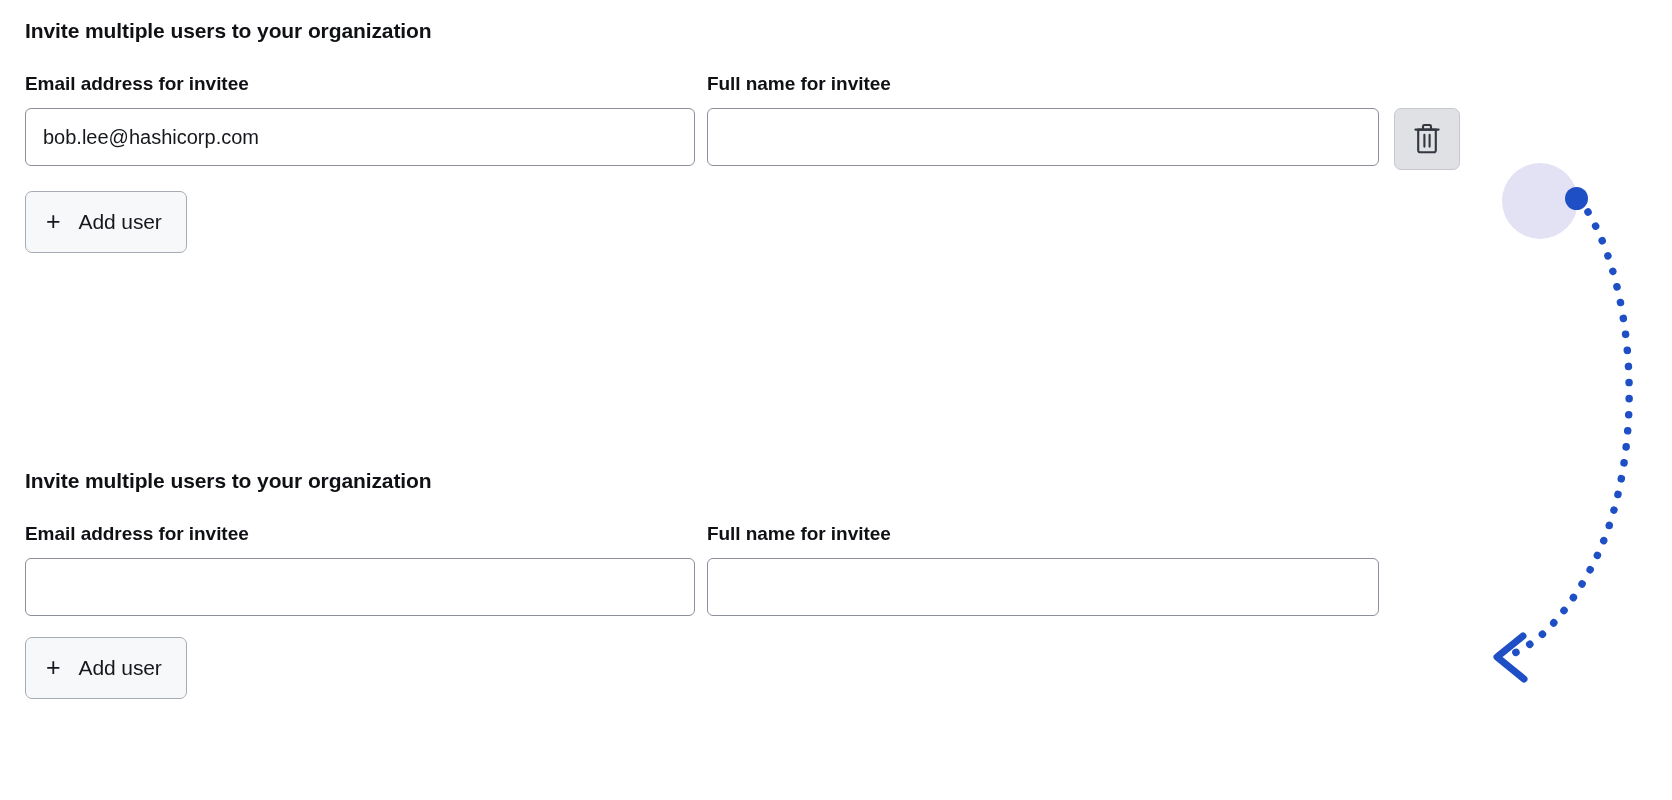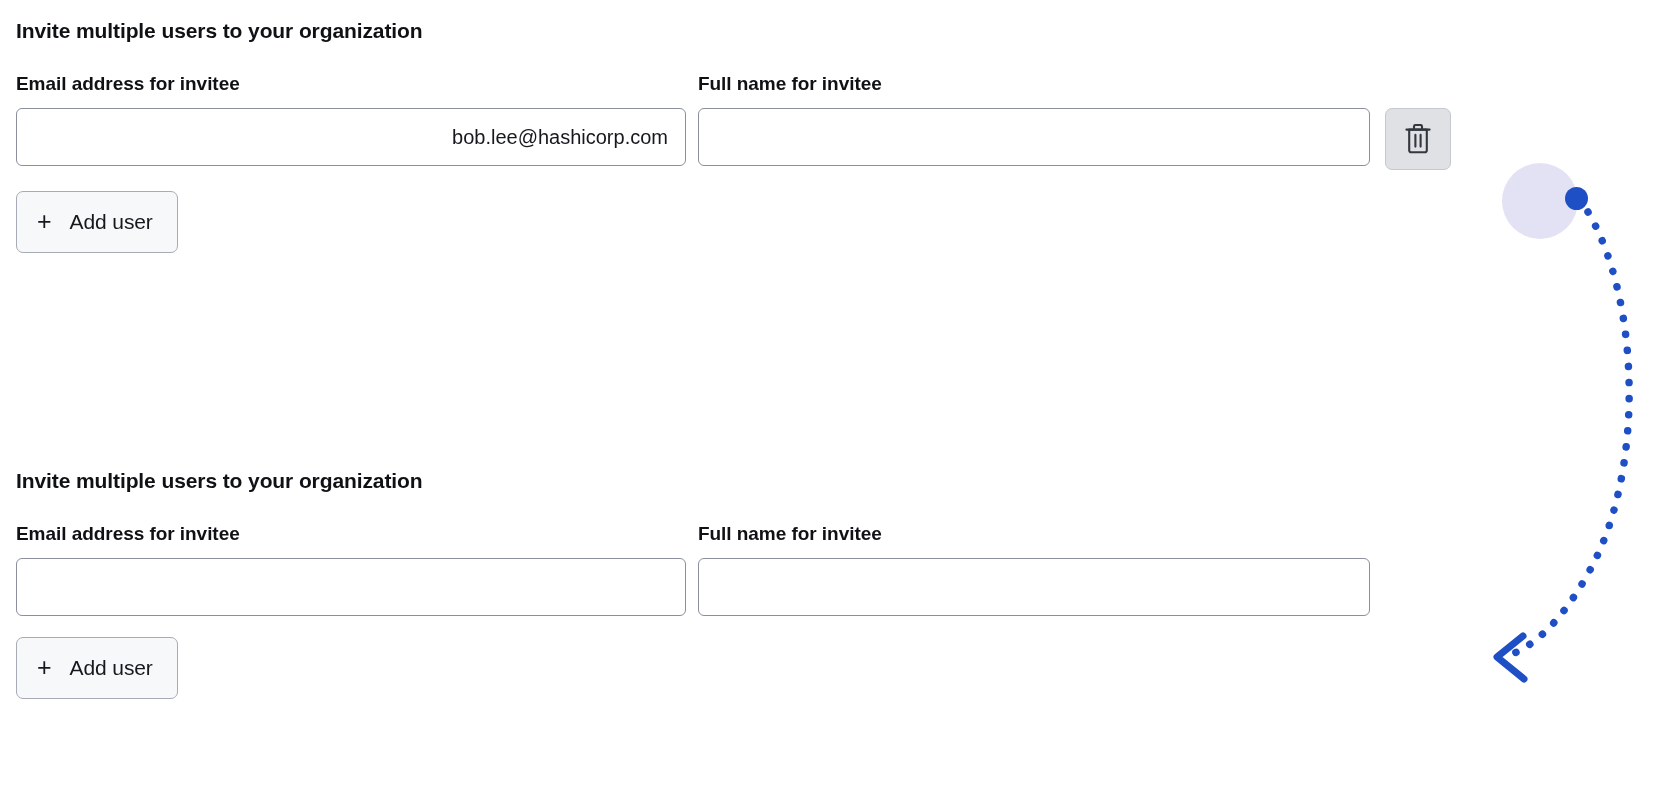--- a/index.html
+++ b/index.html
@@ -18,21 +18,21 @@
   }
 
   .page {
     position: absolute;
     inset: 0;
   }
 
   
   .invite-section {
     position: absolute;
-    left: 16px;
+    left: 25px;
   }
   .invite-section.section-1 { top: 18px; }
   .invite-section.section-2 { top: 468px; }
 
   .section-heading {
     font-size: 21px;
     font-weight: 600;
     letter-spacing: -0.1px;
     color: #0f1115;
     line-height: 26px;
@@ -69,21 +69,20 @@
     width: 100%;
     height: 58px;
     border: 1.6px solid #8c909c;
     border-radius: 6px;
     background: #ffffff;
     font-family: "Liberation Sans", sans-serif;
     font-size: 20px;
     color: #16181d;
     padding: 0 17px;
     outline: none;
-    text-align: right;
   }
   .text-input::placeholder { color: #9aa0ad; }
 
   
   .delete-btn {
     box-sizing: border-box;
     width: 66px;
     height: 62px;
     margin-left: 15px;
     margin-top: 36px;

